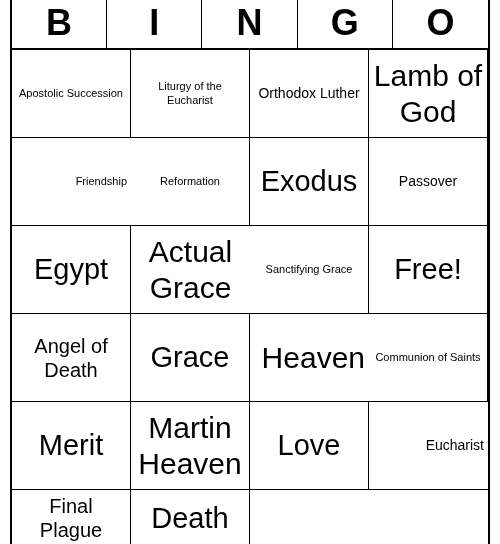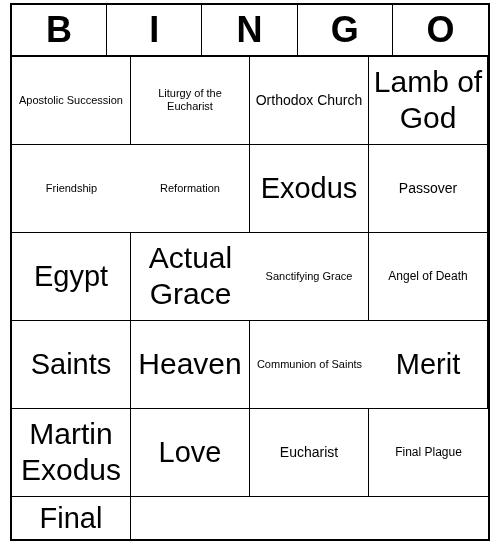--- a/index.html
+++ b/index.html
@@ -40,30 +40,31 @@
       border-right: 1px solid #000;
       border-bottom: 1px solid #000;
       display: flex;
       align-items: center;
       justify-content: center;
       text-align: center;
       padding: 4px;
     }
     .bingo-cell:nth-child(5n) {
       border-right: none;
+      justify-content: flex-end;
     }
     .bingo-cell:nth-child(n+21) {
       border-bottom: none;
     }
     .cell-text {
       line-height: 1.2;
     }
     .size-sm { font-size: 11px; }
     .size-md { font-size: 14px; }
-    .size-lg { font-size: 12px; }
+    .size-lg { font-size: 20px; }
     .size-xl { font-size: 30px; }
     .size-xxl { font-size: 29px; }
   </style>
 </head>
 <body>
 
 <div class="bingo-card">
   <div class="bingo-header">
   <div class="bingo-header-cell">B</div>
       <div class="bingo-header-cell">I</div>
@@ -72,21 +73,21 @@
       <div class="bingo-header-cell">O</div>
     </div>
   <div class="bingo-grid">
   <div class="bingo-cell">
         <span class="cell-text size-sm">Apostolic Succession</span>
       </div>
       <div class="bingo-cell">
         <span class="cell-text size-sm">Liturgy of the Eucharist</span>
       </div>
       <div class="bingo-cell">
-        <span class="cell-text size-md">Orthodox Church</span>
+        <span class="cell-text size-md">Orthodox Luther</span>
       </div>
       <div class="bingo-cell">
         <span class="cell-text size-xl">Lamb of God</span>
       </div>
       <div class="bingo-cell">
         <span class="cell-text size-sm">Friendship</span>
       </div>
       <div class="bingo-cell">
         <span class="cell-text size-sm">Reformation</span>
       </div>
@@ -99,43 +100,46 @@
       <div class="bingo-cell">
         <span class="cell-text size-xxl">Egypt</span>
       </div>
       <div class="bingo-cell">
         <span class="cell-text size-xl">Actual Grace</span>
       </div>
       <div class="bingo-cell">
         <span class="cell-text size-sm">Sanctifying Grace</span>
       </div>
       <div class="bingo-cell">
+        <span class="cell-text size-xxl">Free!</span>
+      </div>
+      <div class="bingo-cell">
         <span class="cell-text size-lg">Angel of Death</span>
       </div>
       <div class="bingo-cell">
-        <span class="cell-text size-xxl">Saints</span>
+        <span class="cell-text size-xxl">Grace</span>
       </div>
       <div class="bingo-cell">
         <span class="cell-text size-xl">Heaven</span>
       </div>
       <div class="bingo-cell">
         <span class="cell-text size-sm">Communion of Saints</span>
       </div>
       <div class="bingo-cell">
         <span class="cell-text size-xxl">Merit</span>
       </div>
       <div class="bingo-cell">
-        <span class="cell-text size-xl">Martin Exodus</span>
+        <span class="cell-text size-xl">Martin Heaven</span>
       </div>
       <div class="bingo-cell">
         <span class="cell-text size-xxl">Love</span>
       </div>
       <div class="bingo-cell">
         <span class="cell-text size-md">Eucharist</span>
       </div>
       <div class="bingo-cell">
         <span class="cell-text size-lg">Final Plague</span>
       </div>
       <div class="bingo-cell">
-        <span class="cell-text size-xxl">Final</span>
+        <span class="cell-text size-xxl">Death</span>
       </div>
     </div>
 </div>
 
 </body></html>

